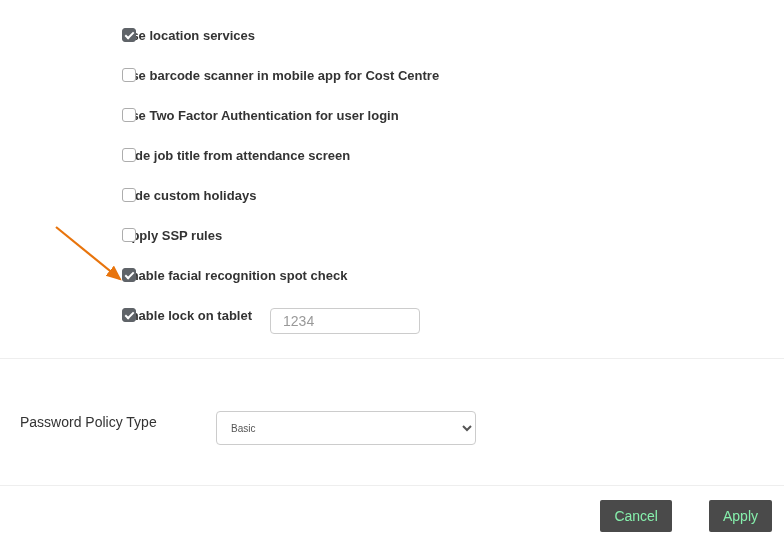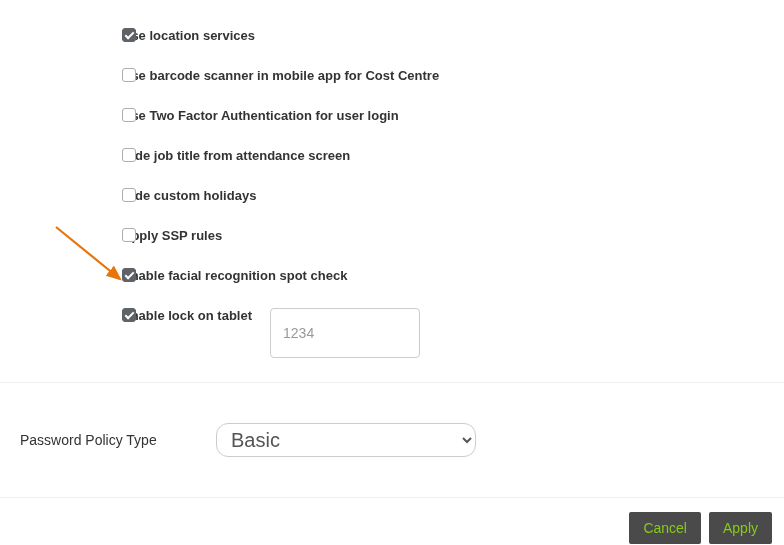--- a/index.html
+++ b/index.html
@@ -64,21 +64,21 @@
       font-weight: 700;
       color: #333;
       font-size: 13px;
       line-height: 16px;
       padding-top: 0;
     }
     .row.with-input .label-text {
       max-width: 140px;
     }
     .text-input {
-      height: 50px;
+      height: 26px;
       border: 1px solid #ccc;
       border-radius: 4px;
       font-size: 14px;
       padding: 0 12px;
       color: #555;
       width: 150px;
     }
     .text-input::placeholder { color: #999; }
     hr.section-divider {
       border: none;
@@ -92,41 +92,43 @@
     }
     .policy-label {
       width: 196px;
       font-size: 14px;
       color: #333;
     }
     .select {
       width: 260px;
       height: 34px;
       border: 1px solid #ccc;
-      border-radius: 12px;
+      border-radius: 4px;
       background: #fff;
-      font-size: 20px;
+      font-size: 10px;
       color: #555;
       padding: 0 10px;
+      margin-top: 12px;
     }
     .footer {
       border-top: 1px solid #eee;
       padding: 14px 12px 0 0;
       display: flex;
       justify-content: flex-end;
       gap: 8px;
     }
     .btn {
       border: none;
       border-radius: 2px;
       padding: 8px 14px;
       font-size: 14px;
       cursor: pointer;
-      color: #84cc16;
+      color: #86efac;
       background: #4a4a4a;
+      margin-left: 29px;
     }
     .arrow {
       position: absolute;
       left: 52px;
       top: 223px;
       pointer-events: none;
     }
   </style>
 </head>
 <body>

